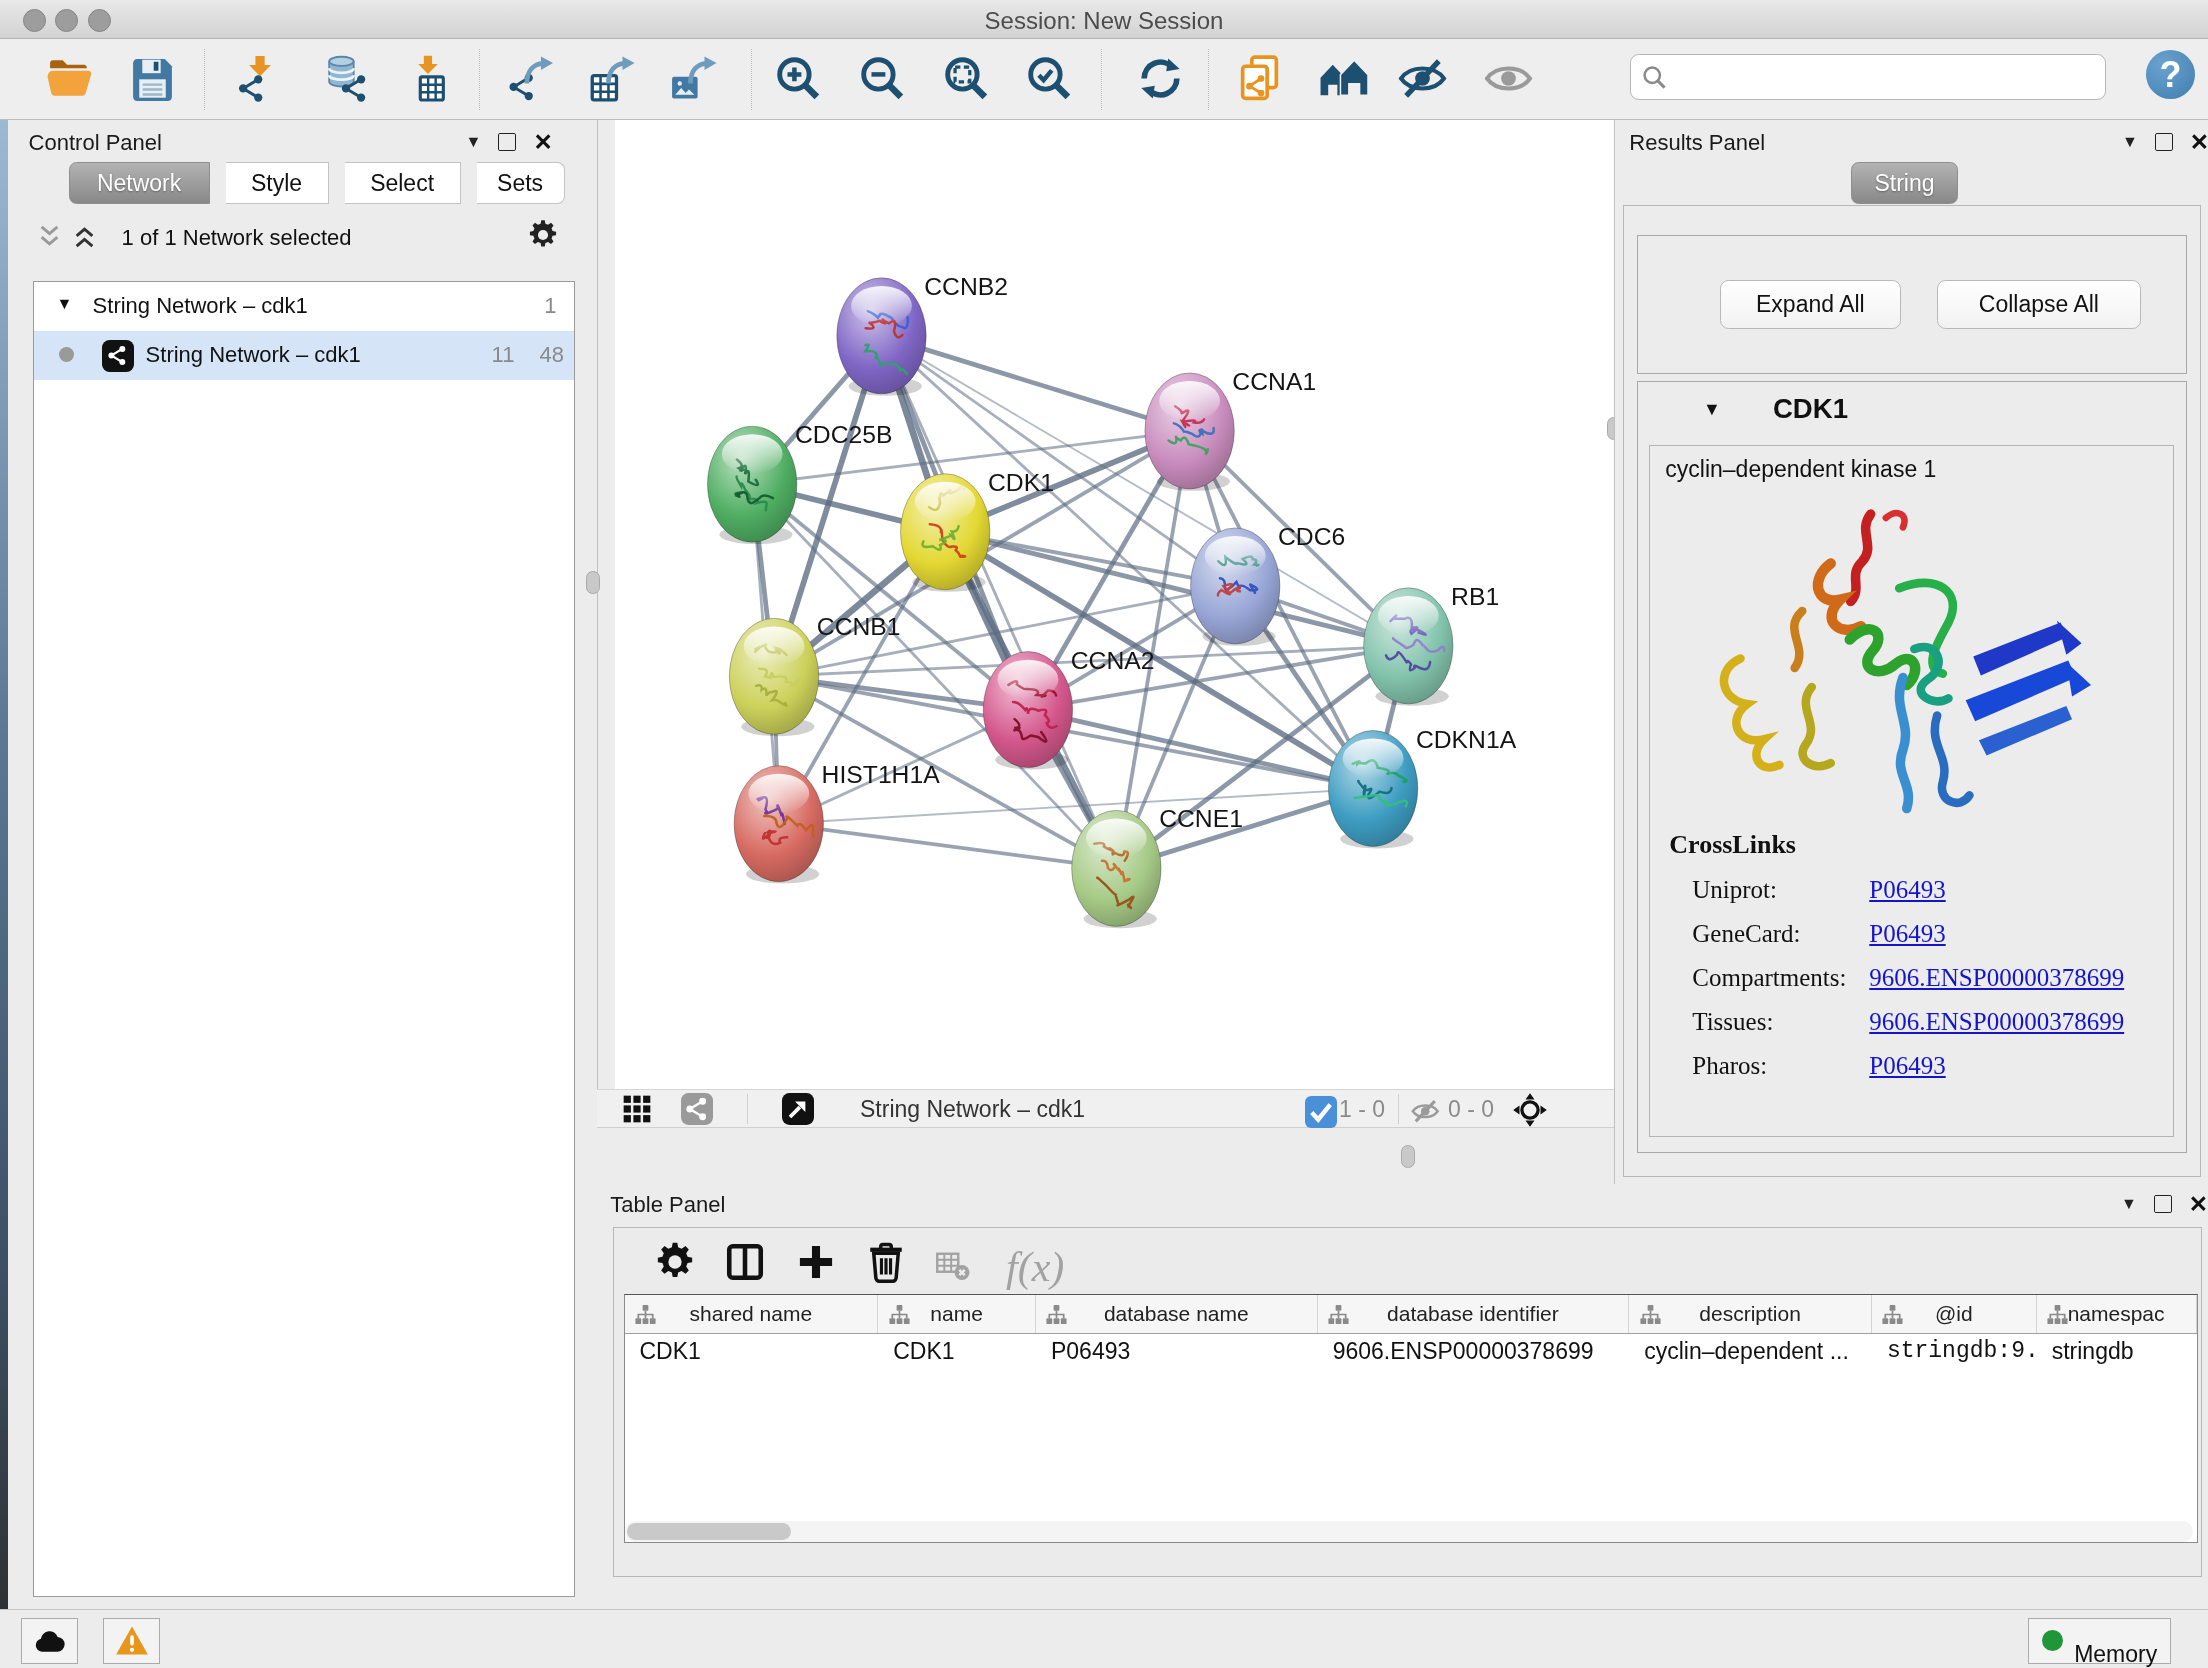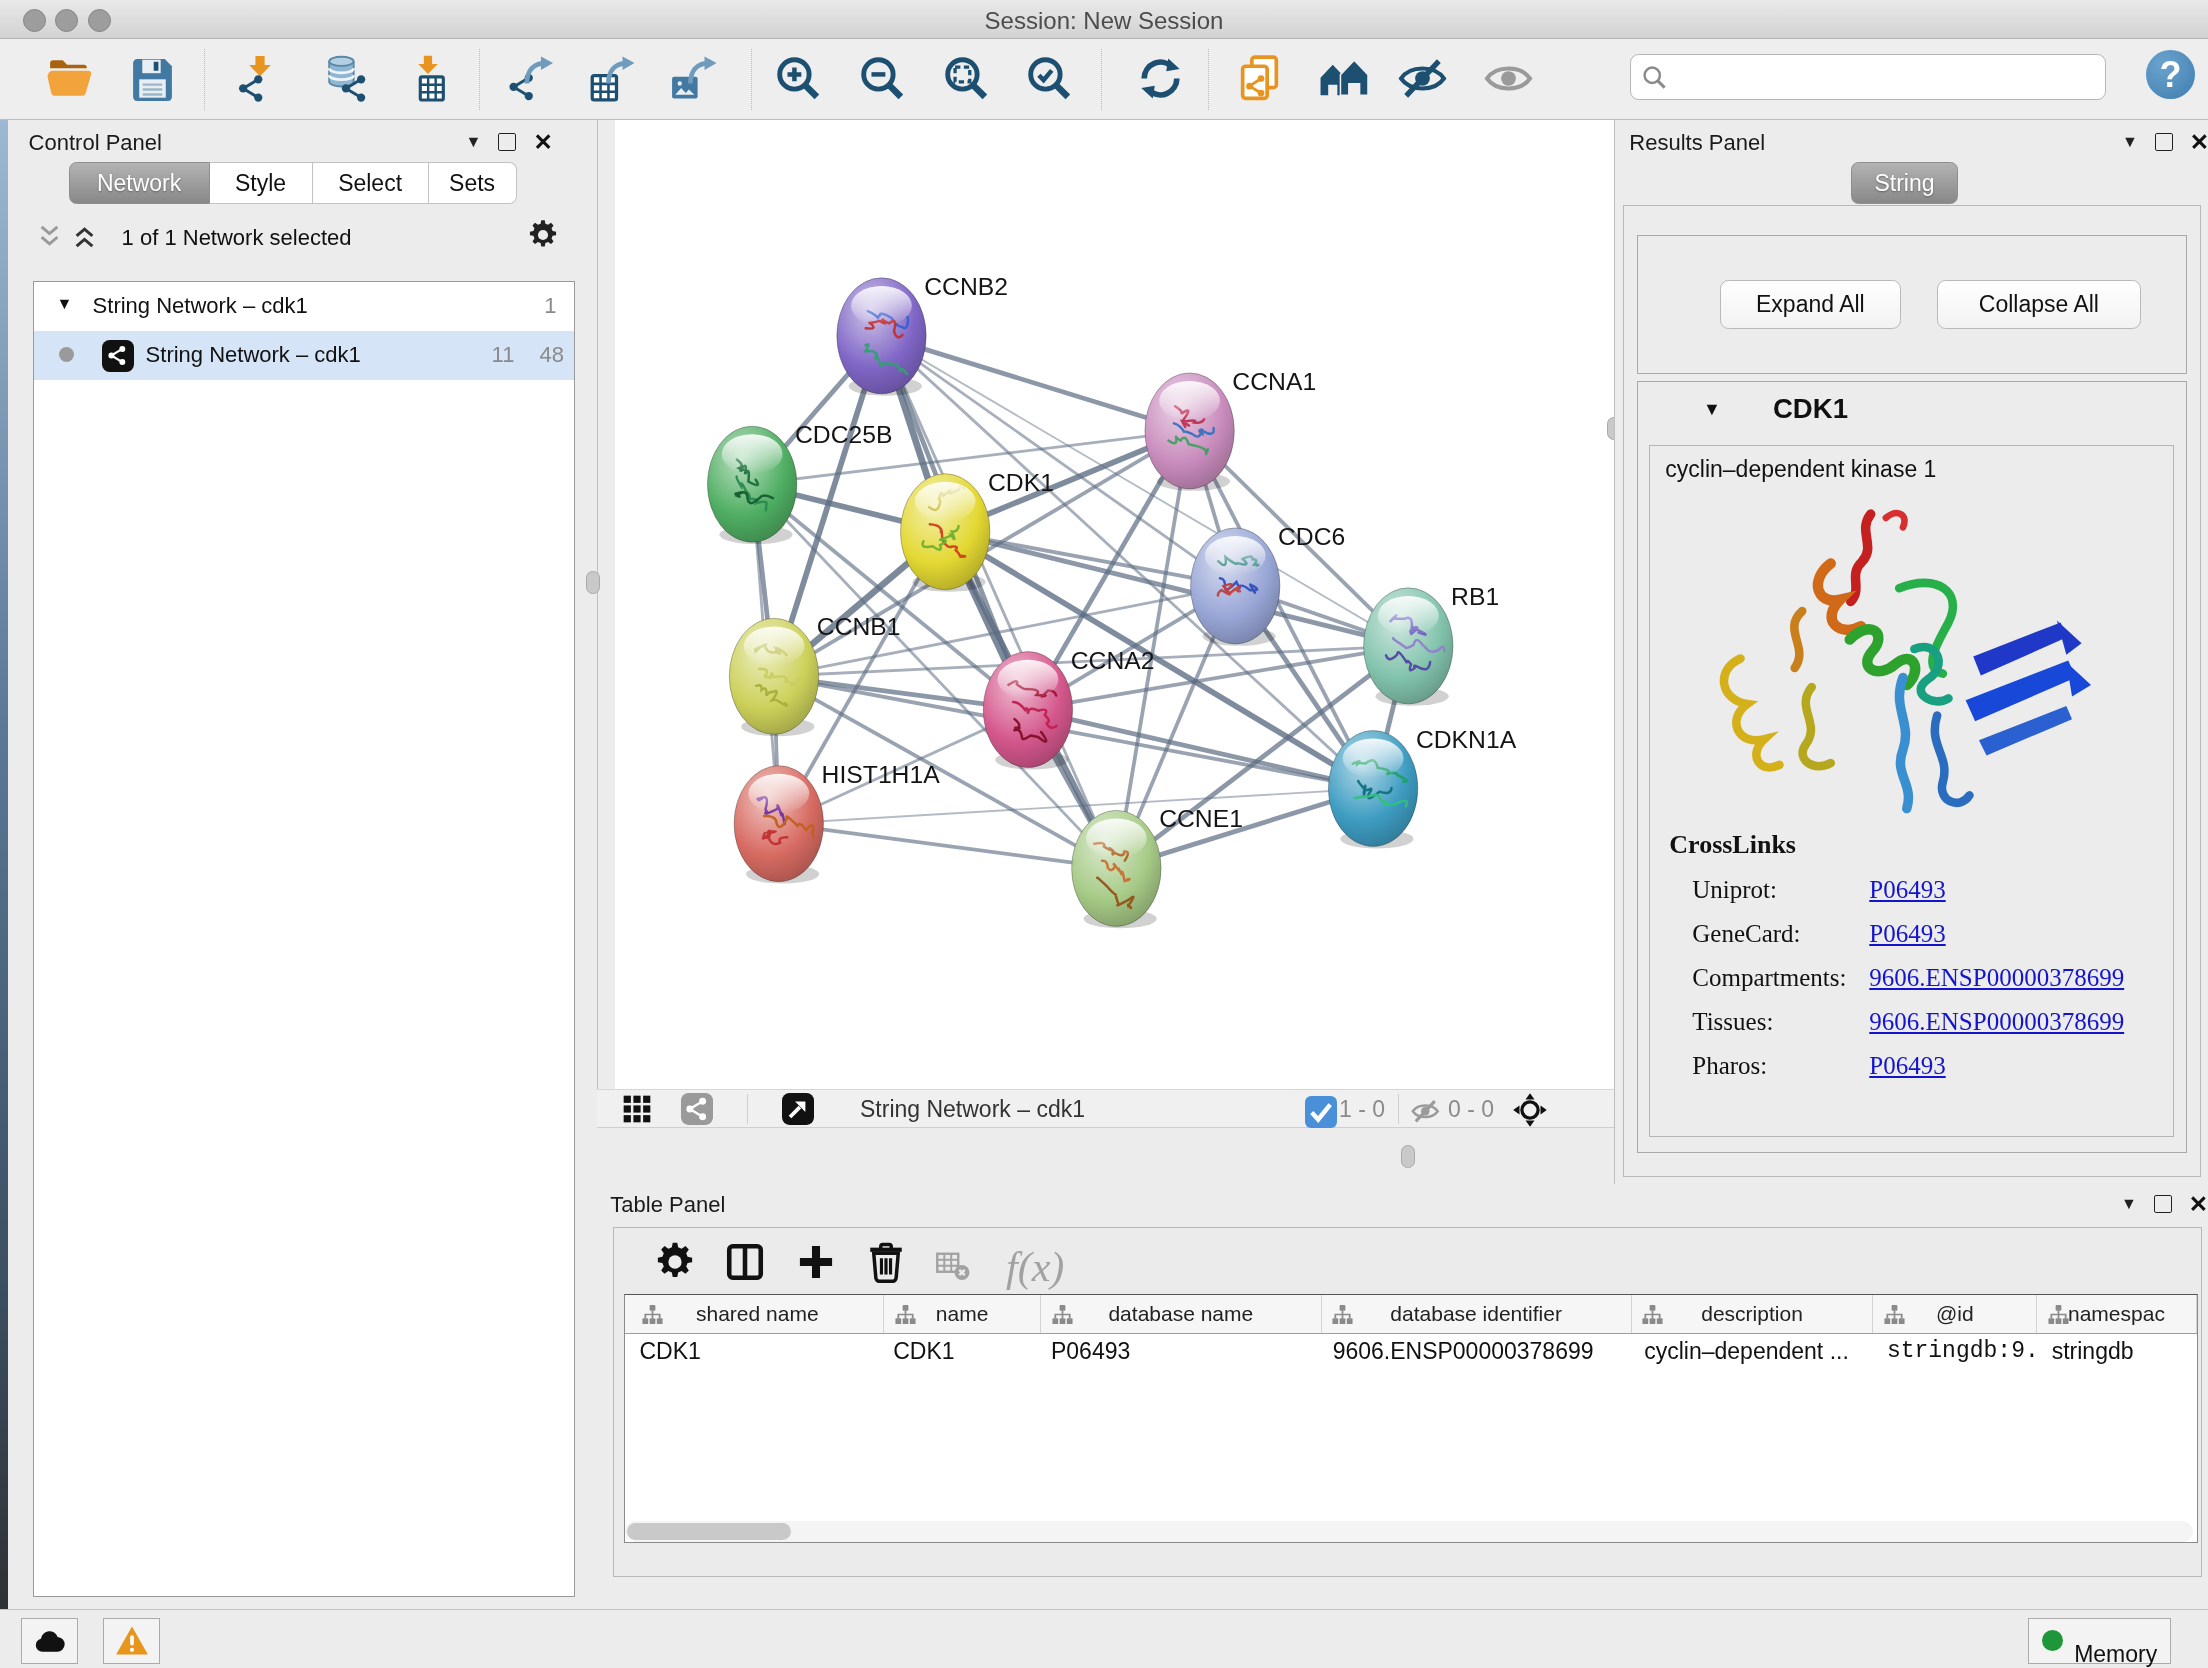--- a/index.html
+++ b/index.html
@@ -18,21 +18,21 @@
   .searchbox svg{width:27px;height:27px;color:#8a8a8a;flex:none;}
   .searchbox input{flex:1;border:none;outline:none;font-size:23px;background:transparent;margin-left:7.6px;font-family:"Liberation Sans",sans-serif;}
   .helpbtn{position:absolute;left:2146px;top:11.4px;width:49px;height:49px;border-radius:50%;background:radial-gradient(circle at 35% 30%,#6ba3cf,#3f7dae);color:#fff;font-size:36px;font-weight:bold;text-align:center;line-height:49px;cursor:pointer;}
   .sliver{position:absolute;left:0;top:120px;width:7.6px;height:1548px;background:linear-gradient(#9db8d2,#5a7794 40%,#3c4f63 75%,#2c2c2c);}
   
   .ptitle{font-size:22px;color:#1a1a1a;}
   .pctrl{position:absolute;top:0;height:28.5px;display:flex;align-items:center;gap:17px;}
   .pc-arrow{font-size:16px;color:#222;}
   .pc-float{width:16px;height:16px;border:1.9px solid #222;border-radius:1.9px;}
   .pc-close{font-size:23px;font-weight:bold;color:#111;line-height:16px;}
-  .seg{display:flex;position:absolute;}
+  .seg{display:flex;position:absolute;gap:16px;}
   .seg .tab{box-sizing:border-box;height:42px;line-height:40px;text-align:center;font-size:23px;color:#111;background:#ffffff;border:1px solid #c3c3c3;border-left:none;cursor:pointer;}
   .seg .tab:first-child{border-left:1px solid #c3c3c3;border-radius:7.6px 0 0 7.6px;}
   .seg .tab:last-child{border-radius:0 7.6px 7.6px 0;}
   .seg .tab.sel{background:linear-gradient(#b3b3b3,#888888);color:#ffffff;text-shadow:0 1px 1.9px rgba(0,0,0,.35);border-color:#8e8e8e;}
   .lonetab{position:absolute;height:42px;line-height:40px;text-align:center;font-size:23px;color:#fff;text-shadow:0 1px 1.9px rgba(0,0,0,.35);background:linear-gradient(#b3b3b3,#888888);border:1px solid #8e8e8e;border-radius:7.6px;box-sizing:border-box;}
   
   .control-panel{position:absolute;left:7.6px;top:120px;width:590px;height:1489px;background:#ececec;border-right:1px solid #bfbfbf;box-sizing:border-box;}
   .treebox{position:absolute;left:25px;top:161px;width:542px;height:1316px;background:#ffffff;border:1px solid #9a9a9a;box-sizing:border-box;}
   .trow{position:relative;width:100%;height:49px;font-size:22px;color:#111;}
   .trow.sel{background:#d6e4f7;}
@@ -764,21 +764,21 @@
           </svg>
         </div>
       <div class="tp-ic dis" style="left:321px;top:19px;width:36px;height:36px">
           <svg viewBox="0 0 24 24" style="width:36px;height:36px">
             <use href="#sym-tablex"></use>
           </svg>
         </div>
       <div class="fx" style="left:392px">f(x)</div>
       <div class="tbl">
         <div class="tbl-head" id="tbl-head">
-            <div class="th" style="width: 254px; margin-left: 7px;">
+            <div class="th" style="width: 254px;">
               <svg viewBox="0 0 24 24">
                 <use href="#sym-hier"></use>
               </svg>
               <span>shared name</span>
             </div>
             <div class="th" style="width: 158px;">
               <svg viewBox="0 0 24 24">
                 <use href="#sym-hier"></use>
               </svg>
               <span>name</span>

